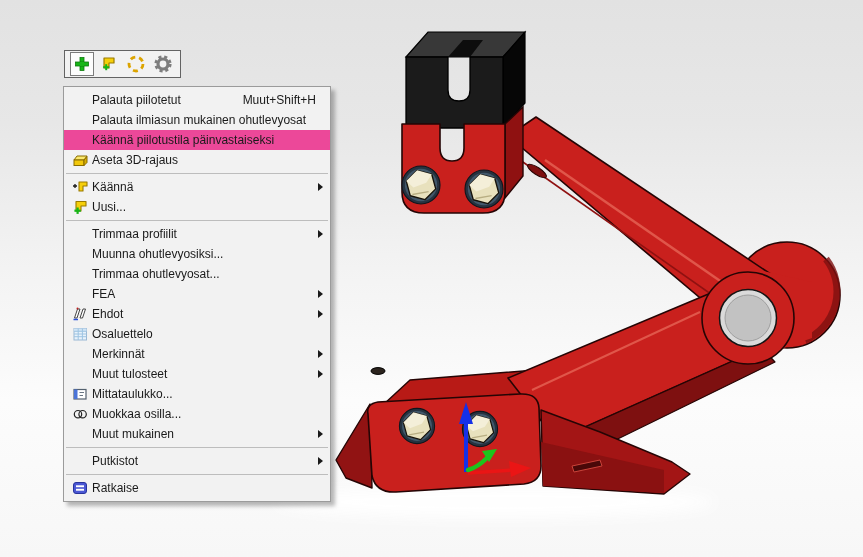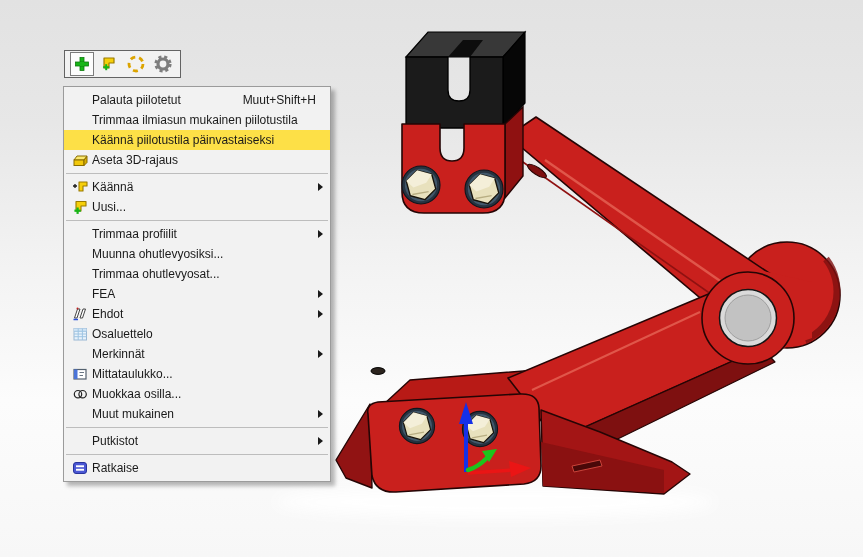--- a/index.html
+++ b/index.html
@@ -15,21 +15,21 @@
   .tb-btn{width:22px;height:22px;display:flex;align-items:center;justify-content:center;
     border:1px solid transparent;background:transparent;}
   .tb-btn.active{border:1px solid #7c7c7c;background:#fdfdfd;}
 
   
   .context-menu{position:absolute;left:63px;top:86px;width:266px;
     background:#f2f2f2;border:1px solid #9b9b9b;
     box-shadow:4px 4px 4px rgba(0,0,0,0.28);
     padding:3px 0;box-sizing:content-box;font-size:12px;color:#1a1a1a;}
   .mi{display:flex;align-items:center;height:20px;padding:0 8px 0 4px;position:relative;white-space:nowrap;}
-  .mi.highlighted{background:#fde047;}
+  .mi.highlighted{background:#ec4899;}
   .mi-icon{width:24px;min-width:24px;display:flex;align-items:center;justify-content:center;}
   .mi-label{flex:0 1 auto;text-align:center;}
   .mi-shortcut{margin-left:auto;padding-right:6px;}
   .mi-arrow{position:absolute;right:7px;top:6px;width:0;height:0;
     border-left:5px solid #1a1a1a;border-top:4px solid transparent;border-bottom:4px solid transparent;}
   .menu-sep{height:1px;background:#bdbdbd;margin:3px 2px;}
 </style>
 </head>
 <body>
 
@@ -146,21 +146,21 @@
   <div class="context-menu">
 
     <div class="mi">
       <span class="mi-icon"></span>
       <span class="mi-label">Palauta piilotetut</span>
       <span class="mi-shortcut">Muut+Shift+H</span>
     </div>
 
     <div class="mi">
       <span class="mi-icon"></span>
-      <span class="mi-label">Trimmaa ilmiasun mukainen piilotustila</span>
+      <span class="mi-label">Palauta ilmiasun mukainen ohutlevyosat</span>
     </div>
 
     <div class="mi highlighted">
       <span class="mi-icon"></span>
       <span class="mi-label">Käännä piilotustila päinvastaiseksi</span>
     </div>
 
     <div class="mi">
       <span class="mi-icon">
         <svg width="17" height="16">
@@ -243,20 +243,25 @@
       </span>
       <span class="mi-label">Osaluettelo</span>
     </div>
 
     <div class="mi">
       <span class="mi-icon"></span>
       <span class="mi-label">Merkinnät</span>
       <span class="mi-arrow"></span>
     </div>
 
+    <div class="mi">
+      <span class="mi-icon"></span>
+      <span class="mi-label">Muut tulosteet</span>
+      <span class="mi-arrow"></span>
+    </div>
 
     <div class="mi">
       <span class="mi-icon">
         <svg width="17" height="16">
           <rect x="2" y="3.5" width="12" height="9.5" fill="#ffffff" stroke="#54606e" stroke-width="1.2"></rect>
           <rect x="2" y="3.5" width="3.5" height="9.5" fill="#4a74d8"></rect>
           <path d="M7.5,6.5 h4.5 M7.5,9.5 h3.5" stroke="#6a7684" stroke-width="1.2"></path>
         </svg>
       </span>
       <span class="mi-label">Mittataulukko...</span>

